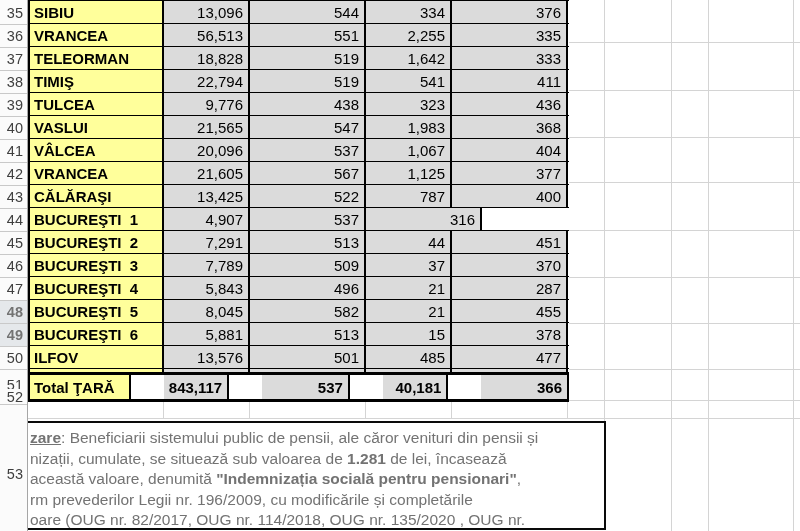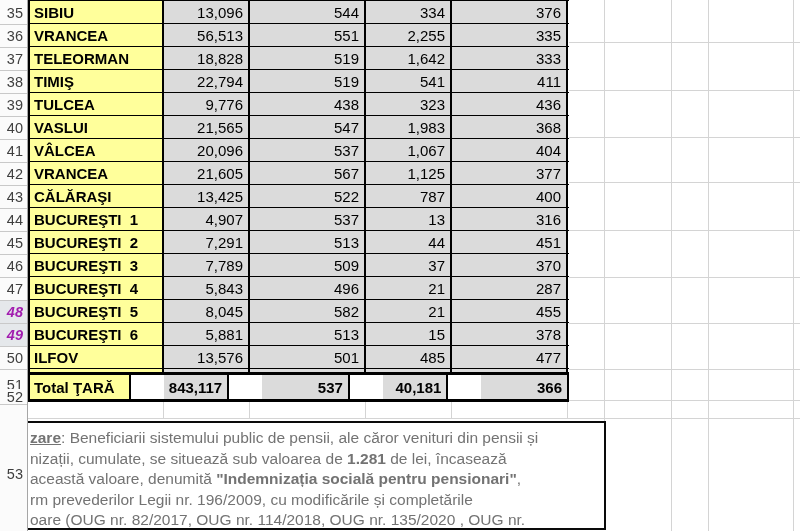--- a/index.html
+++ b/index.html
@@ -22,21 +22,21 @@
   }
   .rh-cell{
     position:absolute;left:0;width:27px;
     display:flex;align-items:center;justify-content:flex-end;
     box-sizing:border-box;
     border-bottom:1px solid #c9c9c9;
     padding-right:4px;
     font-size:14.5px;color:#3f3f3f;
     background:#fbfbfb;
   }
-  .rh-cell.sel{color:#a21caf;font-weight:bold;background:#e5e8eb;font-style:italic;}
+  .rh-cell.sel{color:#737373;font-weight:bold;background:#e5e8eb;}
   
   #tbl{
     position:absolute;left:28px;top:0;width:541px;
     border-left:2.5px solid #000;
     border-top:1.5px solid #000;
     box-sizing:border-box;
   }
   .t-row{display:flex;height:23px;border-bottom:1px solid #000;box-sizing:border-box;}
   .t-row.filler{height:3px;border-bottom:none;}
   .t-row.total{
@@ -180,21 +180,20 @@
           <div class="cell c-county">CĂLĂRAŞI</div>
           <div class="cell c-v c-v1">13,425</div>
           <div class="cell c-v c-v2">522</div>
           <div class="cell c-v c-v3">787</div>
           <div class="cell c-v c-v4">400</div>
         </div>
         <div class="t-row">
           <div class="cell c-county">BUCUREŞTI  1</div>
           <div class="cell c-v c-v1">4,907</div>
           <div class="cell c-v c-v2">537</div>
-          <div class="cell c-v c-v3">13</div>
           <div class="cell c-v c-v4">316</div>
         </div>
         <div class="t-row">
           <div class="cell c-county">BUCUREŞTI  2</div>
           <div class="cell c-v c-v1">7,291</div>
           <div class="cell c-v c-v2">513</div>
           <div class="cell c-v c-v3">44</div>
           <div class="cell c-v c-v4">451</div>
         </div>
         <div class="t-row">

